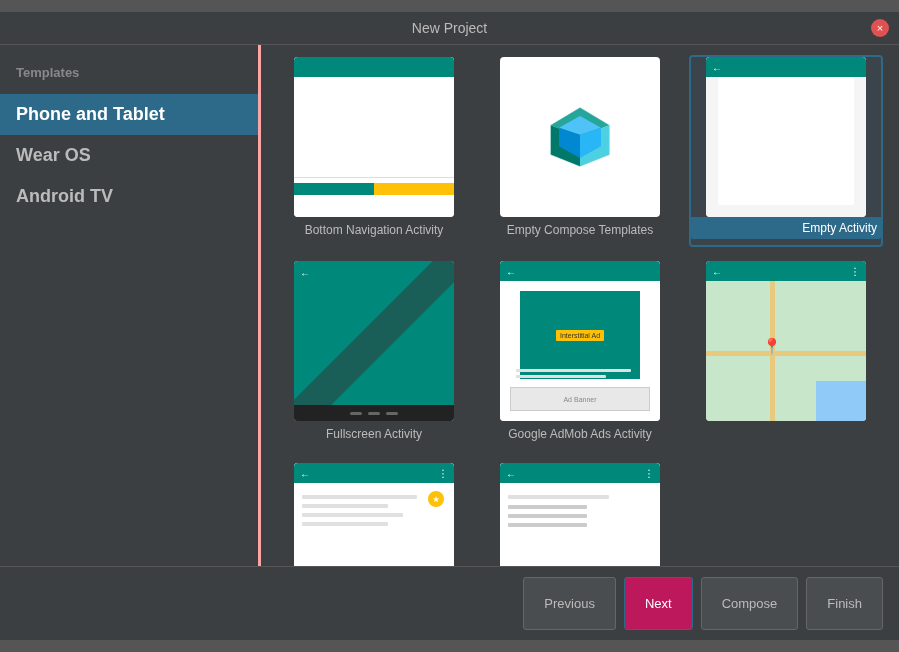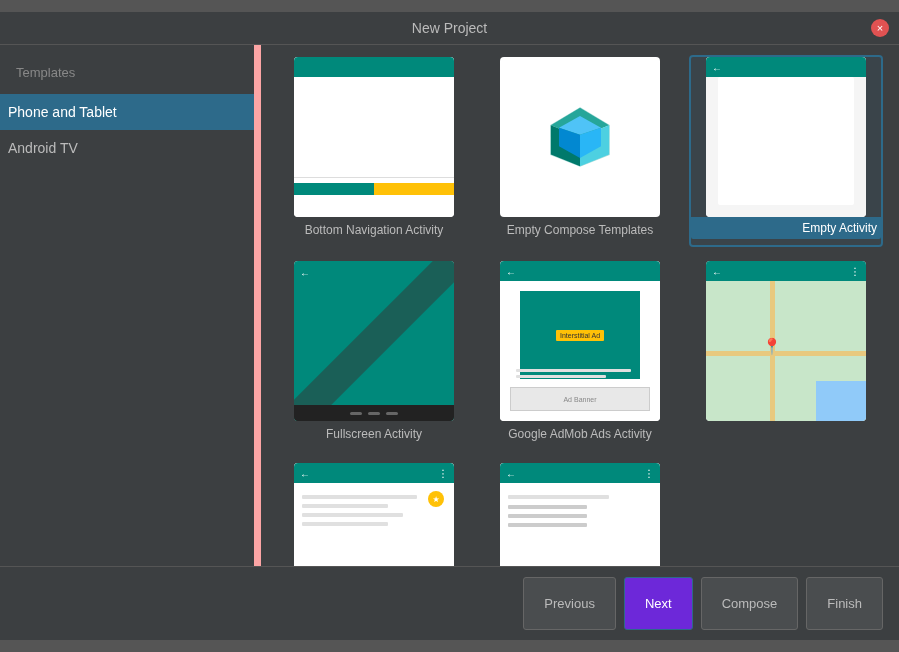--- a/index.html
+++ b/index.html
@@ -55,31 +55,32 @@
     .content-area {
       display: flex;
       flex: 1;
       overflow: hidden;
     }
     .sidebar {
       width: 261px;
       background: #3c3f41;
       flex-shrink: 0;
       padding-top: 10px;
-      border-right: 7px solid #fca5a5;
+      border-right: 3px solid #fca5a5;
+      font-weight: bold;
     }
     .sidebar-label {
       color: #888;
       font-size: 13px;
       padding: 10px 16px 14px;
     }
     .sidebar-item {
-      padding: 10px 8px;
+      padding: 10px 16px;
       color: #bbb;
-      font-size: 14px;
+      font-size: 18px;
       cursor: pointer;
     }
     .sidebar-item.active {
       background: #2d6a8a;
       color: #fff;
     }
     .main-area {
       flex: 1;
       display: flex;
       flex-direction: column;
@@ -156,21 +157,21 @@
     .footer-btn {
       padding: 18px 20px;
       font-size: 13px;
       border-radius: 3px;
       cursor: pointer;
       border: 1px solid #666;
       background: #4a4d4f;
       color: #bbb;
     }
     .footer-btn.primary {
-      background: #6d28d9;
+      background: #be185d;
       border-color: #2d6a8a;
       color: #fff;
     }
 
     
     
     .thumb-bottom-nav {
       width: 100%;
       height: 100%;
       background: #fff;
@@ -527,20 +528,21 @@
   <div class="title-bar">
     <span class="title-bar-text">New Project</span>
     <button class="close-btn">×</button>
   </div>
 
   <div class="content-area">
 
     <div class="sidebar">
       <div class="sidebar-label">Templates</div>
       <div class="sidebar-item active">Phone and Tablet</div>
+      <div class="sidebar-item">Wear OS</div>
       <div class="sidebar-item">Android TV</div>
     </div>
 
     <div class="main-area">
       <div class="templates-grid">
 
         <div class="template-card">
           <div class="template-thumb">
             <div class="thumb-bottom-nav" style="width:100%;height:100%;position:relative;">
               <div class="top-bar"></div>

